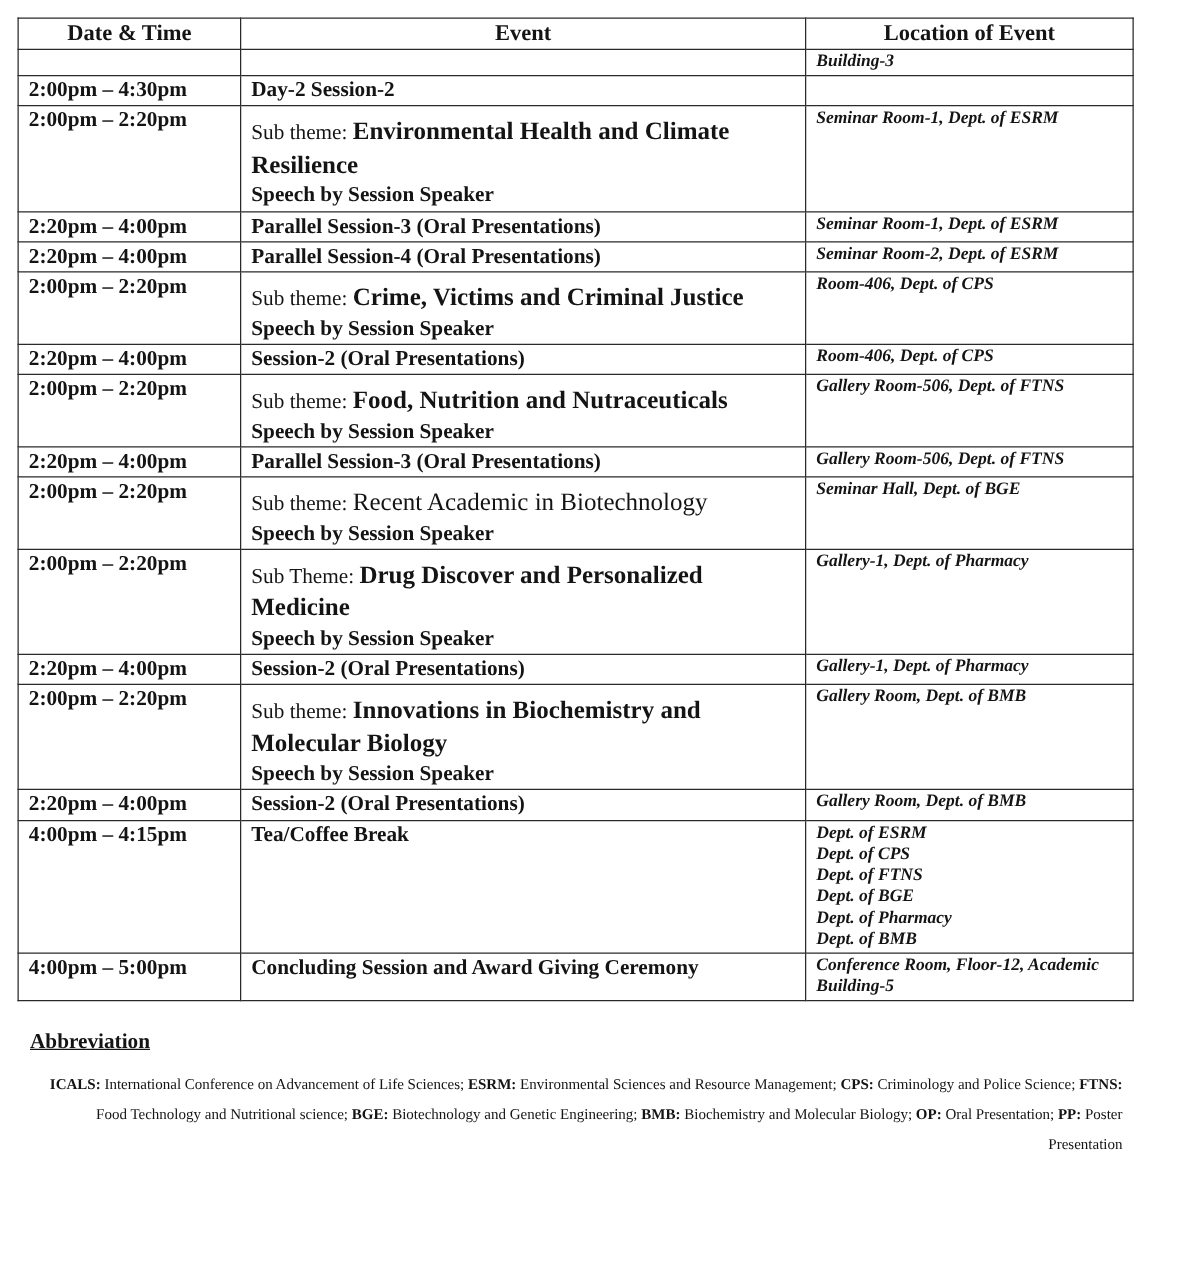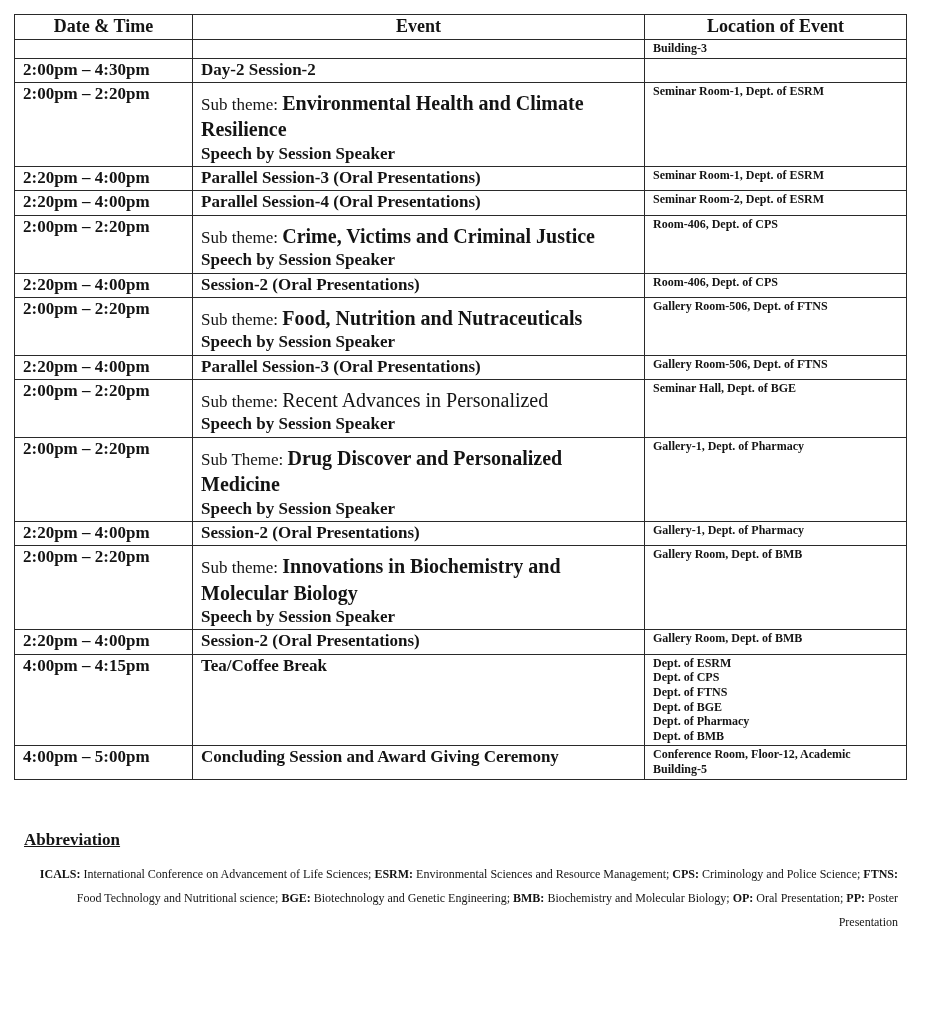--- a/index.html
+++ b/index.html
@@ -64,25 +64,26 @@
   .st-theme.regular {
     font-weight: normal;
   }
   .speech {
     font-weight: bold;
     font-size: 17px;
     line-height: 1.25;
   }
   .loc-line {
     font-weight: bold;
-    font-size: 12px;
+    font-size: 14px;
     line-height: 1.22;
+    font-style: italic;
   }
   .abbrev {
-    margin: 50px 30px 0 10px;
+    margin: 22px 30px 0 10px;
   }
   .abbrev-heading {
     font-size: 17px;
     font-weight: bold;
     text-decoration: underline;
     margin: 0 0 12px 0;
   }
   .abbrev-text {
     font-size: 12px;
     line-height: 24px;
@@ -197,21 +198,21 @@
           <div class="ev-title">Parallel Session-3 (Oral Presentations)</div>
         </td>
         <td>
           <div class="loc-line">Gallery Room-506, Dept. of FTNS</div>
         </td>
       </tr>
 
       <tr>
         <td class="c-time">2:00pm – 2:20pm</td>
         <td>
-          <div class="subtheme"><span class="st-prefix">Sub theme: </span><span class="st-theme regular">Recent Advances in Personalized</span></div>
+          <div class="subtheme"><span class="st-prefix">Sub theme: </span><span class="st-theme regular">Recent Academic in Biotechnology</span></div>
           <div class="speech">Speech by Session Speaker</div>
         </td>
         <td>
           <div class="loc-line">Seminar Hall, Dept. of BGE</div>
         </td>
       </tr>
 
 
       <tr>
         <td class="c-time">2:00pm – 2:20pm</td>

